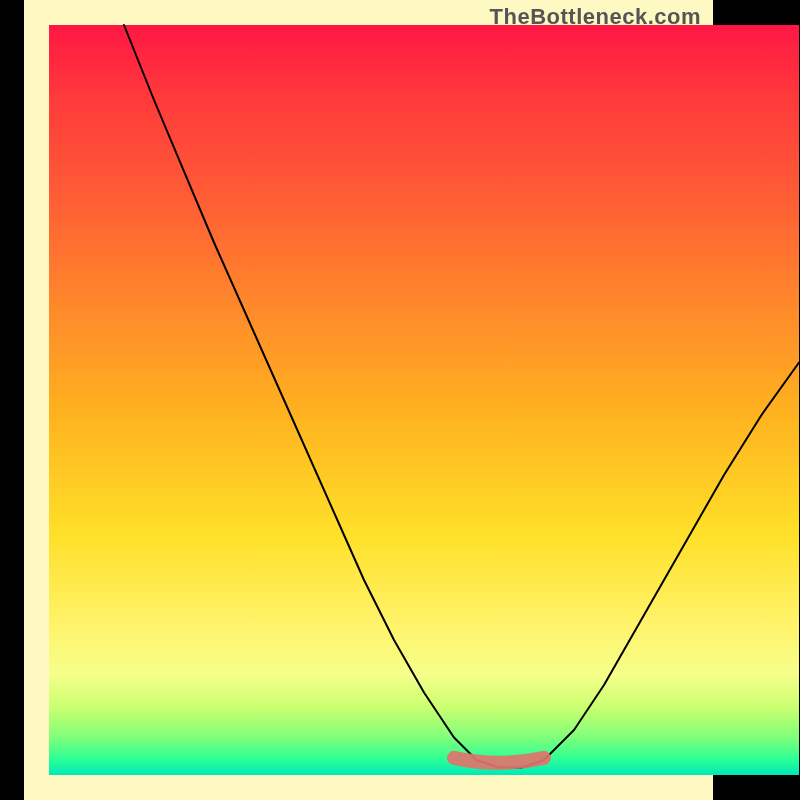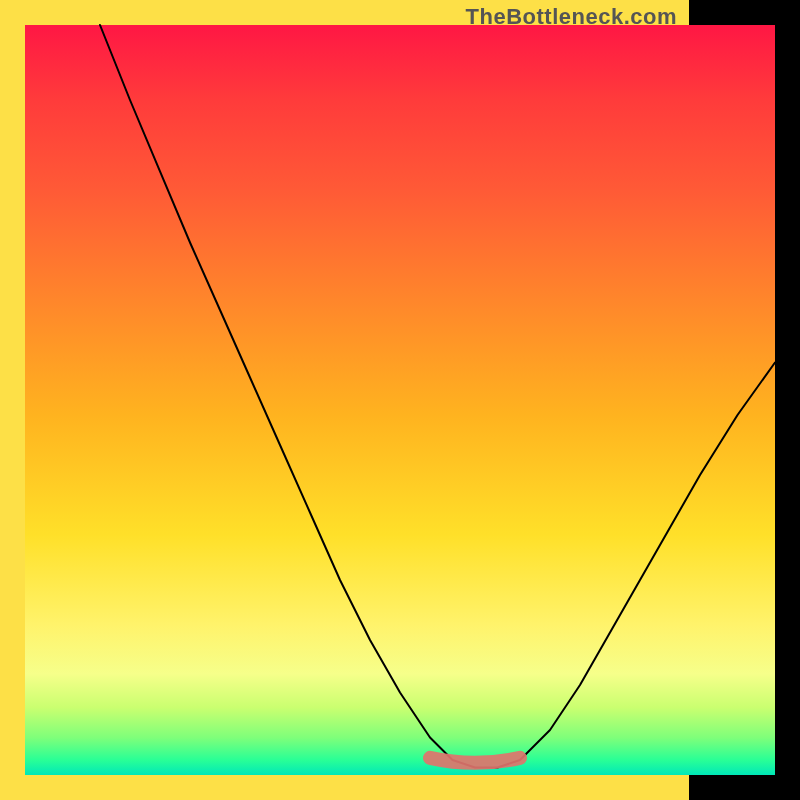--- a/index.html
+++ b/index.html
@@ -8,21 +8,22 @@
     width: 800px;
     height: 800px;
     background: #000;
     overflow: hidden;
     font-family: Arial, Helvetica, sans-serif;
   }
   .frame {
     position: relative;
     width: 689px;
     height: 800px;
-    background: #fde047;
+    background: #fef9c3;
+    margin-left: 24px;
   }
   .watermark {
     position: absolute;
     top: 4px;
     right: 12px;
     color: #555;
     font-size: 22px;
     font-weight: 600;
     letter-spacing: 0.5px;
     z-index: 10;

